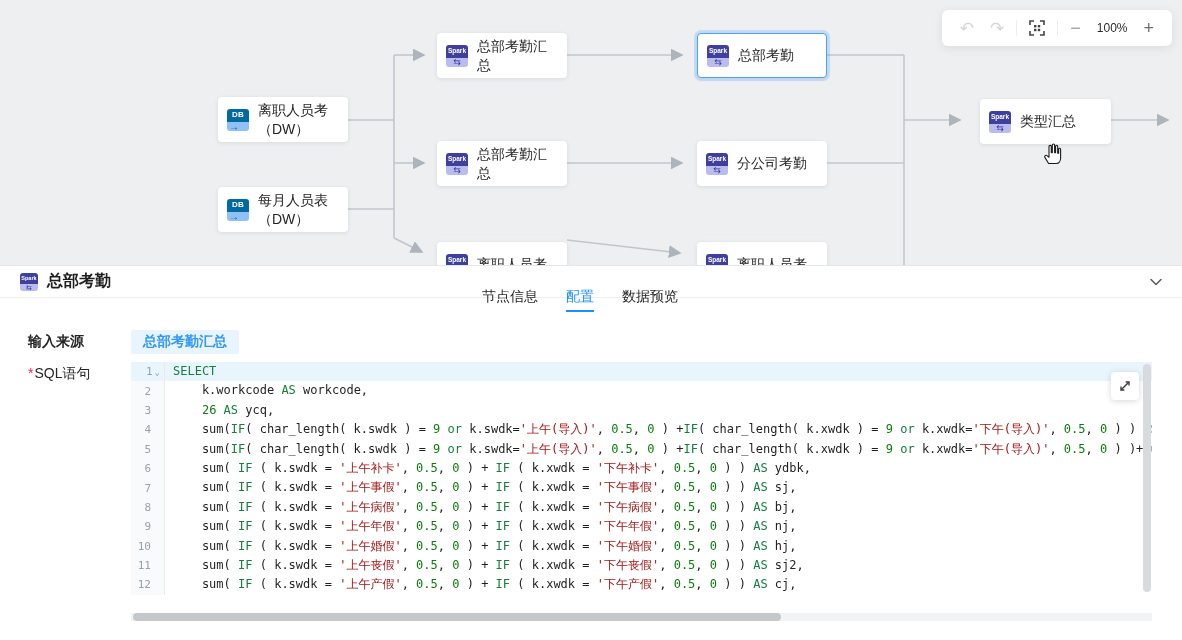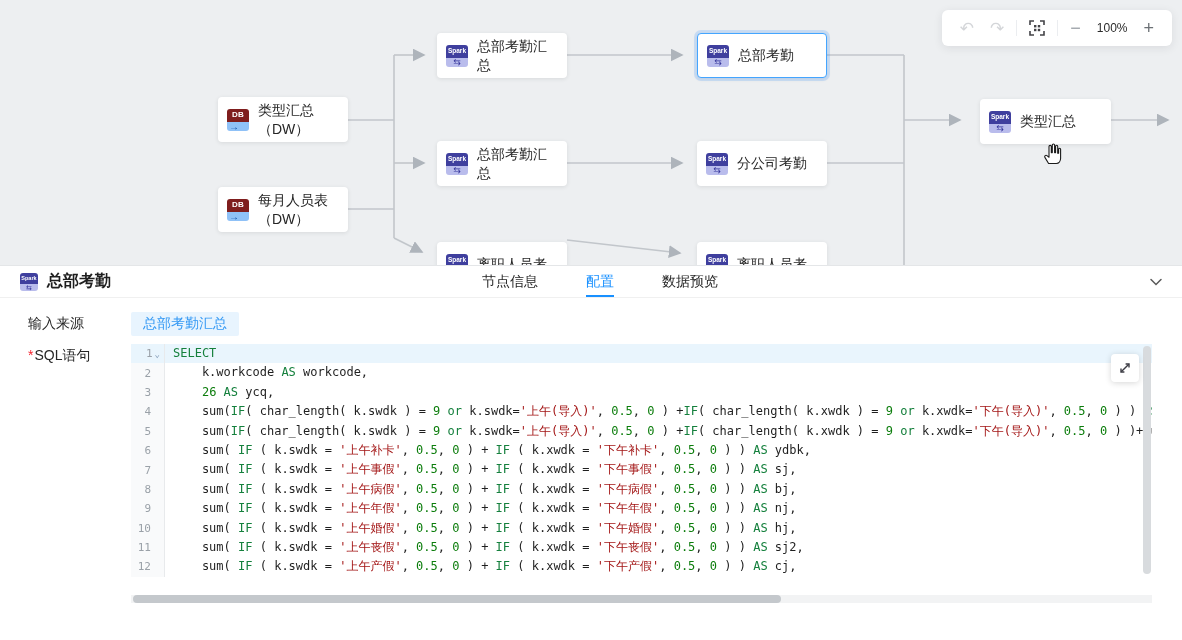--- a/index.html
+++ b/index.html
@@ -15,21 +15,21 @@
           padding:0 9px; gap:9px; font-size:14px; color:#262626; line-height:1.3; cursor:pointer; }
   .node .lbl { flex:1; }
   .node.selected { border:1px solid #44a5ff; box-shadow:0 0 0 3px rgba(64,150,255,.20), 0 1px 4px rgba(31,35,41,.10); }
   .p1{left:218px;top:97px;}  .p2{left:218px;top:187px;}
   .p3{left:437px;top:33px;}  .p4{left:437px;top:141px;} .p5{left:437px;top:242px;}
   .p6{left:697px;top:33px;}  .p7{left:697px;top:141px;} .p8{left:697px;top:242px;}
   .p9{left:980px;top:99px;width:131px;}
 
   .nicon { width:22px; height:22px; border-radius:3px; overflow:hidden; flex:none;
            display:flex; flex-direction:column; }
-  .nicon.db .t   { background:#7f1d1d; color:#fff; font-size:8px; font-weight:bold; height:13px;
+  .nicon.db .t   { background:#0369a1; color:#fff; font-size:8px; font-weight:bold; height:13px;
                    display:flex; align-items:center; justify-content:center; letter-spacing:.3px; }
   .nicon.db .b   { background:#8fc1f7; color:#0b4fa8; font-size:10px; height:9px; line-height:9px; padding-left:2px; }
   .nicon.spark .t{ background:#3f3f9e; color:#fff; font-size:6.5px; font-weight:bold; height:13px;
                    display:flex; align-items:center; justify-content:center; }
   .nicon.spark .b{ background:#b9bcec; color:#34349a; font-size:9px; height:9px; line-height:9px; text-align:center; }
 
   
   .gtoolbar { position:absolute; right:10px; top:10px; height:36px; background:#fff; border-radius:6px;
               box-shadow:0 2px 10px rgba(31,35,41,.09); display:flex; align-items:center; padding:0 10px; }
   .gt-btn { padding:0 8px; display:flex; align-items:center; justify-content:center; cursor:pointer;
@@ -40,28 +40,28 @@
   .gt-minus { font-size:18px; color:#9aa0a6; }
   .gt-plus  { font-size:18px; color:#6b7075; }
 
   .hand-cursor { position:absolute; left:1040px; top:141px; }
 
   
   .panel { width:1182px; height:375px; background:#fff; border-top:1px solid #e4e6e8; }
   .p-header { position:relative; height:32px; display:flex; align-items:center; padding:0 20px;
               border-bottom:1px solid #f0f0f0; }
   .p-title { font-size:16px; font-weight:bold; color:#1f1f1f; margin-left:9px; }
-  .tabs { position:absolute; left:482px; top:0; height:100%; display:flex; gap:48px; }
+  .tabs { position:absolute; left:482px; top:15px; height:100%; display:flex; gap:28px; }
   .tab { position:relative; display:flex; align-items:center; font-size:14px; color:#262626; cursor:pointer; }
   .tab.active { color:#1890ff;text-align:center; }
   .tab.active::after { content:""; position:absolute; left:0; right:0; bottom:0; height:2px; background:#1890ff; }
   .collapse { position:absolute; right:18px; top:8px; cursor:pointer; }
 
   .form-row { display:flex; margin-left:28px; }
-  .row-source { margin-top:14px; }
+  .row-source { margin-top:32px;font-weight:bold; }
   .row-sql { margin-top:8px; }
   .flabel { width:103px; font-size:14px; color:#262626; padding-top:3px; flex:none; }
   .req { color:#f5222d; margin-right:1px; }
   .tag { background:#e8f4fe; color:#3398f4; font-size:14px; padding:3px 12px; border-radius:2px; cursor:pointer; }
 
   
   .editor { position:relative; width:1021px; height:259px; background:#fff; overflow:hidden;
             font-family:"DejaVu Sans Mono", monospace; font-size:12px; }
   .cl { display:flex; height:19.4px; }
   .cl .gut { width:34px; flex:none; background:#f9fafb; border-right:1px solid #e8eaec; color:#9aa1a8;
@@ -109,21 +109,21 @@
       <path d="M904 120 H960" marker-end="url(#arr)"></path>
       <path d="M1111 120 H1168" marker-end="url(#arr)"></path>
     </g>
   </svg>
 
   <div class="node p1">
     <span class="nicon db">
       <span class="t">DB</span>
       <span class="b">→</span>
       </span>
-    <span class="lbl">类型汇总（DW）</span>
+    <span class="lbl">离职人员考（DW）</span>
   </div>
 
   <div class="node p2">
     <span class="nicon db">
       <span class="t">DB</span>
       <span class="b">→</span>
       </span>
     <span class="lbl">每月人员表（DW）</span>
   </div>
 

